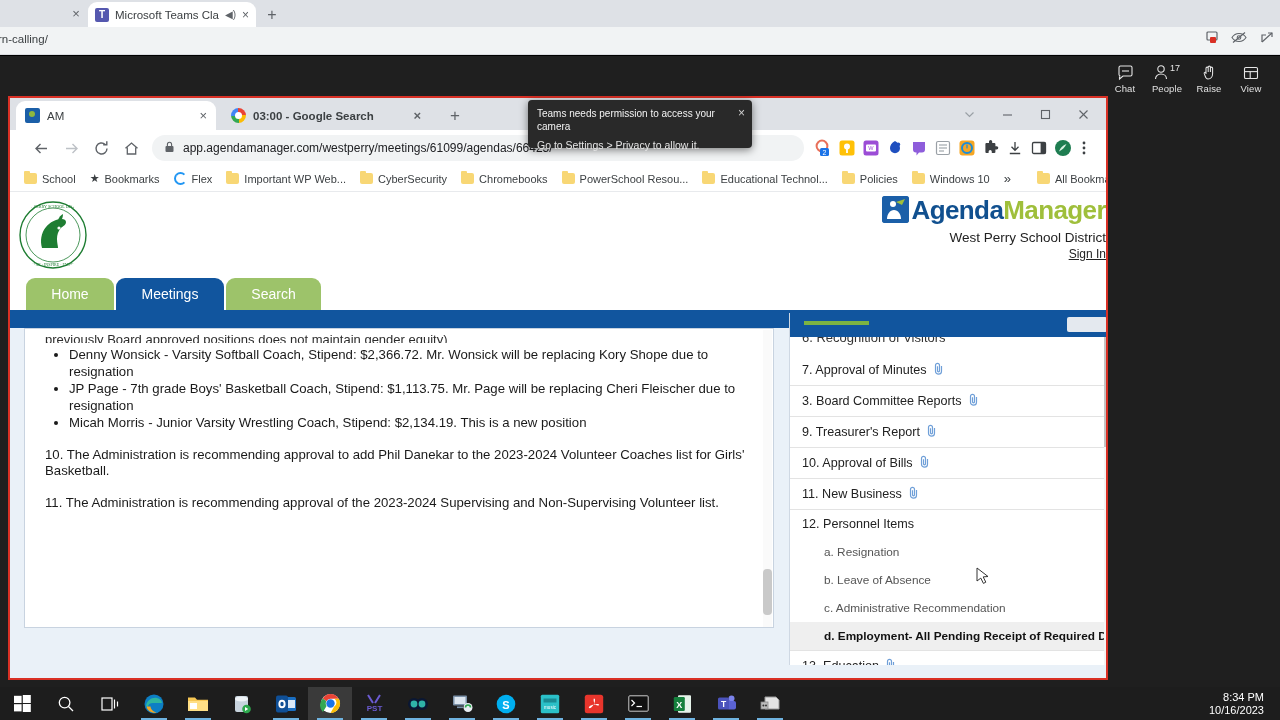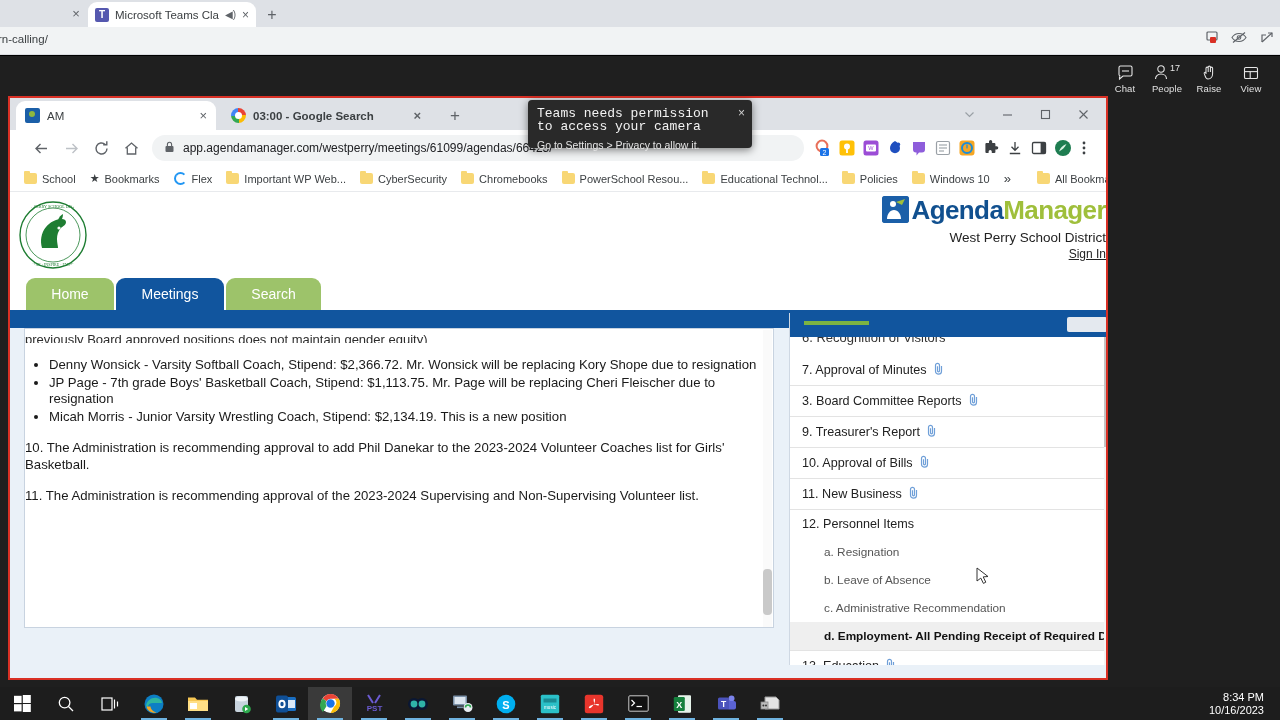--- a/index.html
+++ b/index.html
@@ -187,25 +187,25 @@
   .navtab.green { background:#9dc36a; }
   .navtab.blue { background:#11559e; }
   .bluebar { height:18px; background:#11559e; }
 
   .content-area {
     position:relative; height:352px; background:#eaf1f8; padding:0;
   }
   .agenda-doc {
     position:absolute; left:14px; top:0px; width:750px; height:300px;
     background:#fff; border:1px solid #c8d3e0; overflow:hidden;
-    padding:12px 16px 0 0;
+    padding:12px 16px 0 20px;
   }
   .cut-line { font-size:13px; color:#222; margin-top:-9px; opacity:.95;
     overflow:hidden; height:11px; }
-  .agenda-doc ul { margin:14px 0 0 24px; }
+  .agenda-doc ul { margin:4px 0 0 24px; }
   .agenda-doc li { font-size:13.2px; color:#1a1a1a; line-height:16.5px;
     margin-bottom:1px; }
   .agenda-doc p { font-size:13.2px; color:#1a1a1a; line-height:16.5px; margin-top:15px; }
   .doc-scroll {
     position:absolute; right:1px; top:1px; width:9px; height:298px; background:#fafafa;
   }
   .doc-thumb { position:absolute; right:1px; top:240px; width:9px; height:46px;
     background:#c9c9c9; border-radius:4px; }
 
   .side-panel {
@@ -232,21 +232,21 @@
   .side-thumb { position:absolute; right:0px; top:24px; width:8px; height:110px;
     background:#c4c4c4; }
   .cursor-arrow { position:absolute; left:186px; top:254px; z-index:9; }
 
   
   .toast {
     position:absolute; left:528px; top:100px; width:224px; height:48px;
     background:#292929; border-radius:4px; color:#f3f3f3;
     box-shadow:0 2px 8px rgba(0,0,0,.5); padding:7px 9px;
   }
-  .toast-title { font-size:13px; line-height:13px; padding-right:18px;font-family:Liberation Mono, monospace; }
+  .toast-title { font-size:10px; line-height:13px; padding-right:18px; }
   .toast-sub { font-size:10.5px; line-height:13px; margin-top:6px; color:#e4e4e4; }
   .toast-x { position:absolute; right:7px; top:6px; font-size:12px; color:#cfcfcf; }
 
   
   .taskbar {
     position:absolute; left:0; bottom:0; width:1280px; height:33px;
     background:#1d1d1d; display:flex; align-items:center;
   }
   .tb-item { width:44px; height:33px; display:flex; align-items:center;
     justify-content:center; position:relative; }

